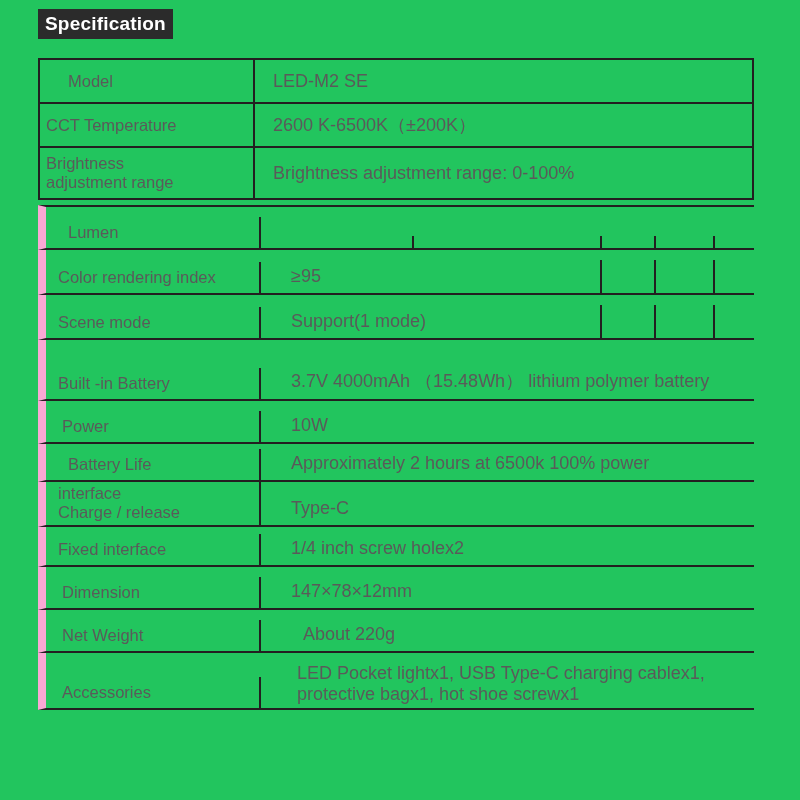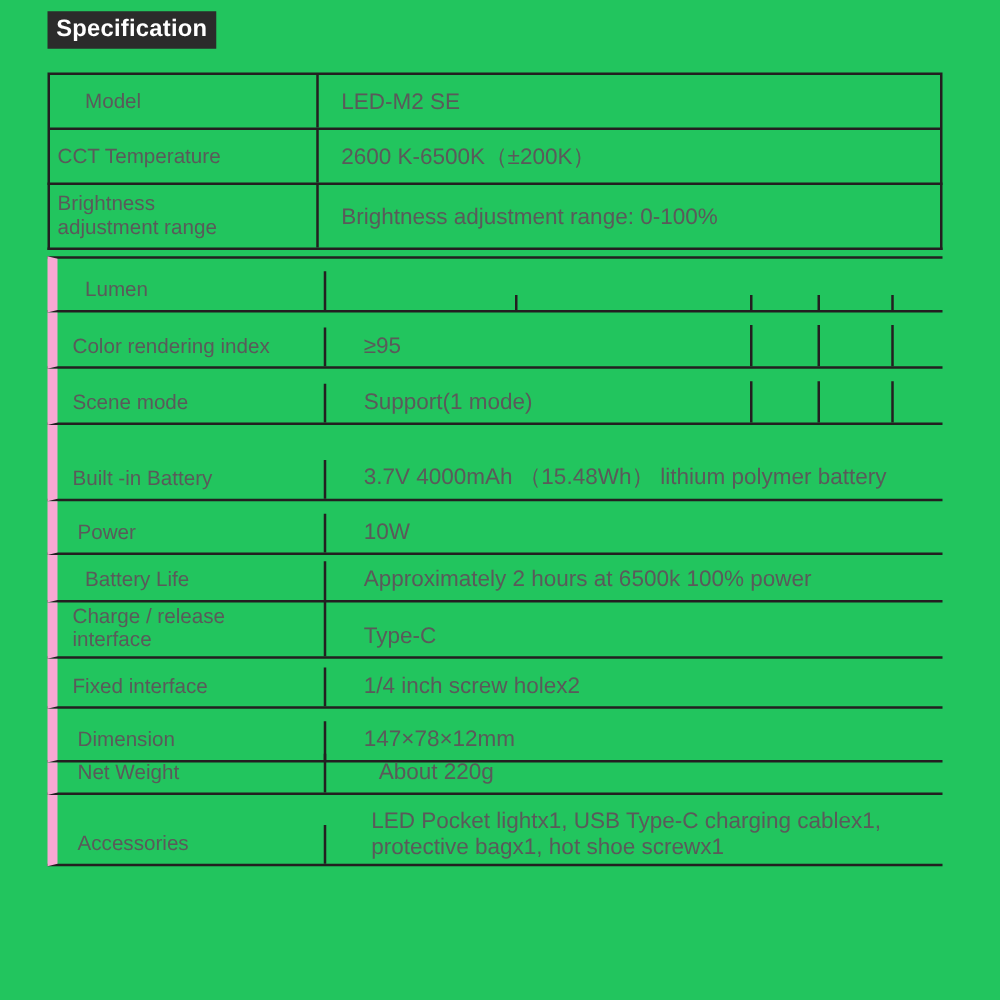--- a/index.html
+++ b/index.html
@@ -228,22 +228,22 @@
         <div class="cell-label indent-14">
           <span class="line">Battery Life</span>
         </div>
         <div class="cell-value val-pad-28">
           <span class="line">Approximately 2 hours at 6500k 100% power</span>
         </div>
       </div>
 
       <div class="row" style="height:45px">
         <div class="cell-label indent-6 vpad-tight">
+          <span class="line">interface</span>
           <span class="line">Charge / release</span>
-          <span class="line">interface</span>
         </div>
         <div class="cell-value val-pad-28">
           <span class="line">Type-C</span>
         </div>
       </div>
 
       <div class="row" style="height:40px">
         <div class="cell-label indent-6">
           <span class="line">Fixed interface</span>
         </div>
@@ -254,21 +254,21 @@
 
       <div class="row" style="height:43px">
         <div class="cell-label indent-10">
           <span class="line">Dimension</span>
         </div>
         <div class="cell-value val-pad-28">
           <span class="line">147×78×12mm</span>
         </div>
       </div>
 
-      <div class="row" style="height:26px">
+      <div class="row" style="height:43px">
         <div class="cell-label indent-10">
           <span class="line">Net Weight</span>
         </div>
         <div class="cell-value val-pad-40">
           <span class="line">About  220g</span>
         </div>
       </div>
 
       <div class="row" style="height:57px">
         <div class="cell-label indent-10">

